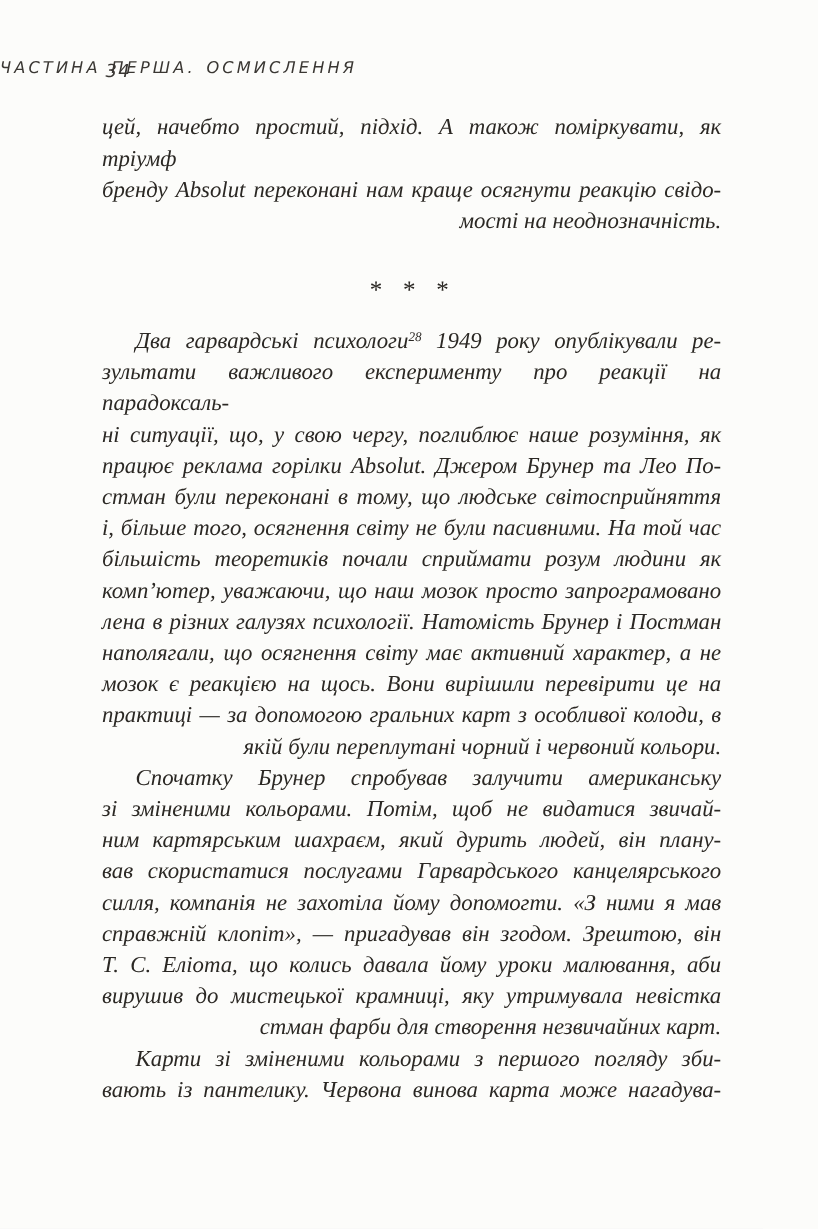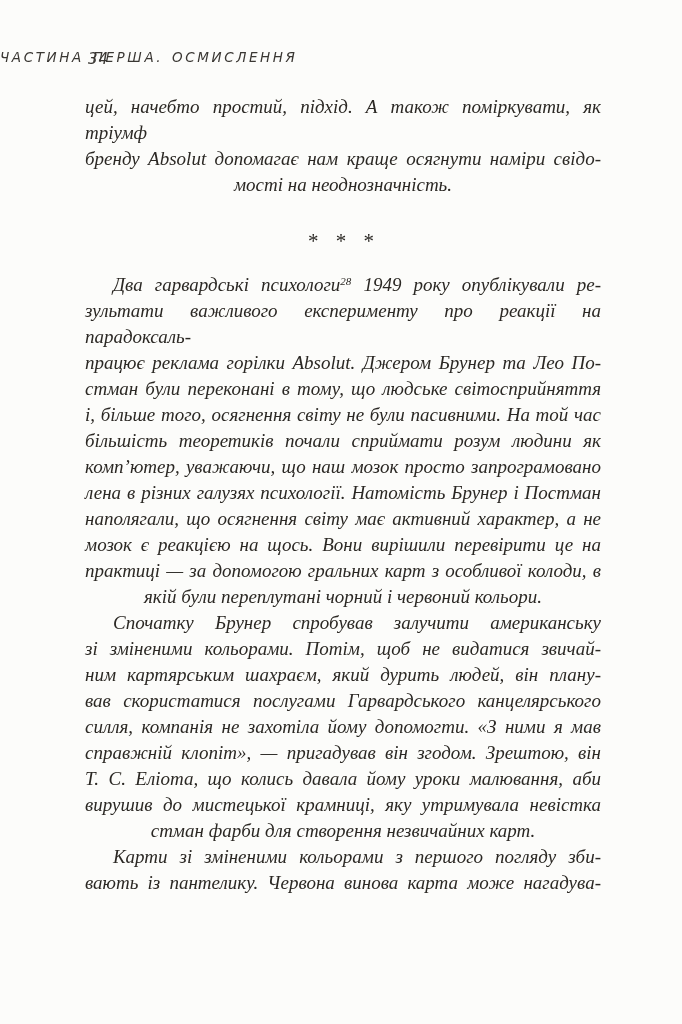--- a/index.html
+++ b/index.html
@@ -46,21 +46,21 @@
     margin: 26px 0 0 85px;
     width: 516px;
     font-family: "Liberation Serif", serif;
     font-size: 19px;
     line-height: 26px;
     color: var(--ink, #2b2824);
   }
   .paragraph { margin: 0; }
   .line {
     min-height: 26px;
-    text-align: center;
+    text-align: right;
   }
   .line.stretch {
     text-align: justify;
     text-align-last: justify;
   }
   .line.indent { text-indent: 28px; }
   sup {
     font-size: 11px;
     line-height: 0;
     vertical-align: 6px;
@@ -84,27 +84,28 @@
 <div class="page">
 
   <header class="page-header">
     <span class="page-number">34</span>
     <span class="running-header">ЧАСТИНА ПЕРША. ОСМИСЛЕННЯ</span>
   </header>
 
   <main class="text-body">
       <div class="paragraph">
         <div class="line stretch">цей, начебто простий, підхід. А також поміркувати, як тріумф</div>
-        <div class="line stretch">бренду Absolut допомагає нам краще осягнути наміри свідо-</div>
+        <div class="line stretch">бренду Absolut переконані нам краще осягнути реакцію свідо-</div>
         <div class="line">мості на неоднозначність.</div>
       </div>
       <div class="separator">* * *</div>
       <div class="paragraph">
         <div class="line indent stretch">Два гарвардські психологи<sup>28</sup> 1949 року опублікували ре-</div>
         <div class="line stretch">зультати важливого експерименту про реакції на парадоксаль-</div>
+        <div class="line stretch">ні ситуації, що, у свою чергу, поглиблює наше розуміння, як</div>
         <div class="line stretch">працює реклама горілки Absolut. Джером Брунер та Лео По-</div>
         <div class="line stretch">стман були переконані в тому, що людське світосприйняття</div>
         <div class="line stretch">і, більше того, осягнення світу не були пасивними. На той час</div>
         <div class="line stretch">більшість теоретиків почали сприймати розум людини як</div>
         <div class="line stretch">комп’ютер, уважаючи, що наш мозок просто запрограмовано</div>
         <div class="line stretch">лена в різних галузях психології. Натомість Брунер і Постман</div>
         <div class="line stretch">наполягали, що осягнення світу має активний характер, а не</div>
         <div class="line stretch">мозок є реакцією на щось. Вони вирішили перевірити це на</div>
         <div class="line stretch">практиці — за допомогою гральних карт з особливої колоди, в</div>
         <div class="line">якій були переплутані чорний і червоний кольори.</div>

